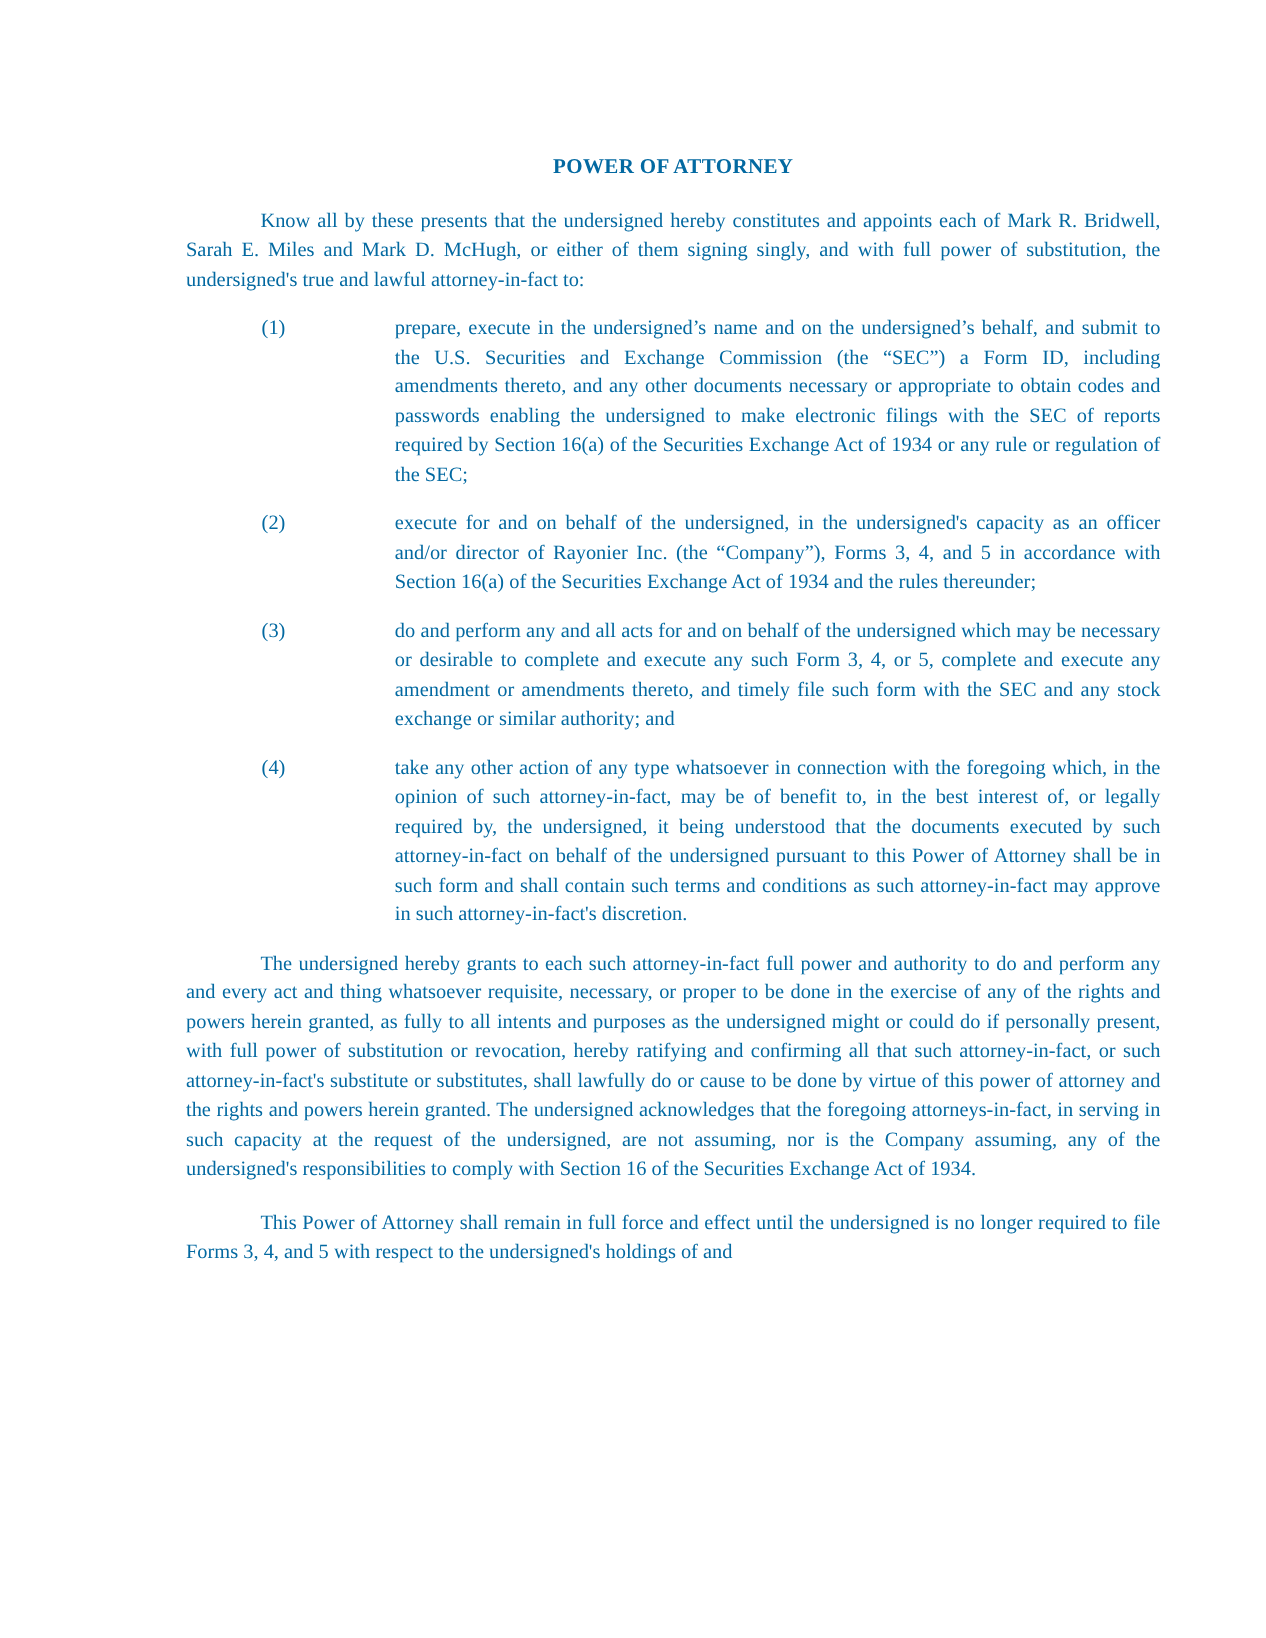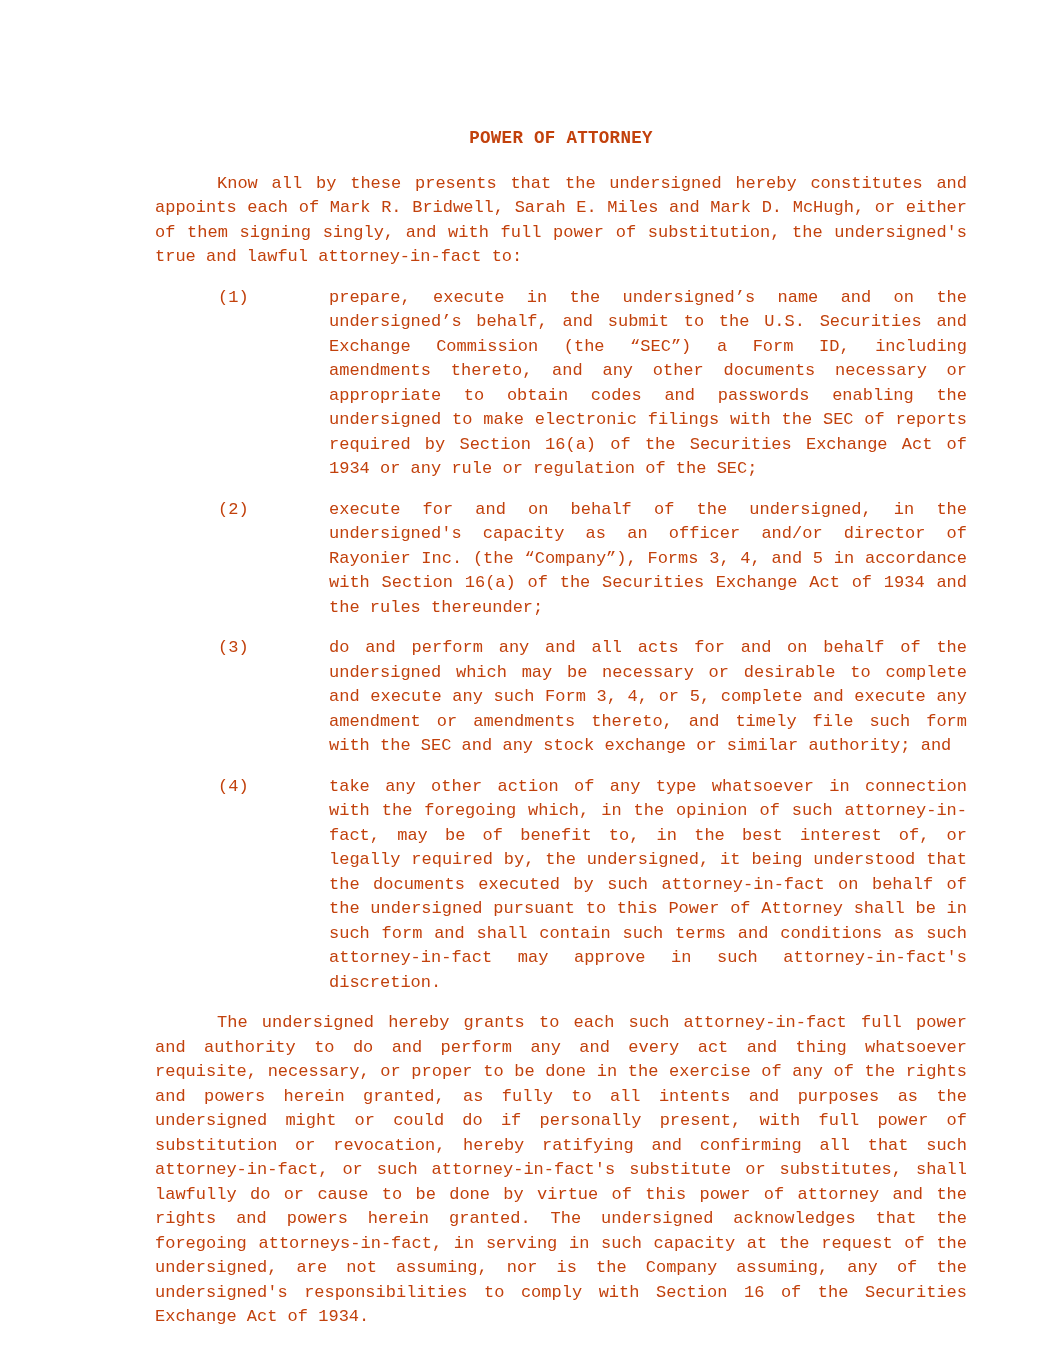--- a/index.html
+++ b/index.html
@@ -7,24 +7,24 @@
     padding: 0;
     background: #ffffff;
   }
   .page {
     position: relative;
     width: 1055px;
     height: 1365px;
     background: #ffffff;
     box-sizing: border-box;
     padding: 126px 88px 0 155px;
-    font-family: Liberation Mono, monospace;
+    font-family: Liberation Serif, serif;
     font-size: 17px;
     line-height: 24.5px;
-    color: #c2410c;
+    color: #0369a1;
   }
   .doc-title {
     margin: 0 0 21px 0;
     font-size: 17.5px;
     font-weight: bold;
     text-align: center;
     letter-spacing: 0.3px;
   }
   .para {
     margin: 0 0 16px 0;
@@ -80,14 +80,15 @@
 
     <div class="list-item">
       <span class="item-number">(4)</span>
       <span class="item-text">take any other action of any type whatsoever in connection with the foregoing which, in the opinion of such attorney-in-fact, may be of benefit to, in the best interest of, or legally required by, the undersigned, it being understood that the documents executed by such attorney-in-fact on behalf of the undersigned pursuant to this Power of Attorney shall be in such form and shall contain such terms and conditions as such attorney-in-fact may approve in such attorney-in-fact's discretion.</span>
     </div>
 
   </div>
 
   <p class="para">The undersigned hereby grants to each such attorney-in-fact full power and authority to do and perform any and every act and thing whatsoever requisite, necessary, or proper to be done in the exercise of any of the rights and powers herein granted, as fully to all intents and purposes as the undersigned might or could do if personally present, with full power of substitution or revocation, hereby ratifying and confirming all that such attorney-in-fact, or such attorney-in-fact's substitute or substitutes, shall lawfully do or cause to be done by virtue of this power of attorney and the rights and powers herein granted.  The undersigned acknowledges that the foregoing attorneys-in-fact, in serving in such capacity at the request of the undersigned, are not assuming, nor is the Company assuming, any of the undersigned's responsibilities to comply with Section 16 of the Securities Exchange Act of 1934.</p>
 
+  <p class="para closing-para">This Power of Attorney shall remain in full force and effect until the undersigned is no longer required to file Forms 3, 4, and 5 with respect to the undersigned's holdings of and</p>
 
 </div>
 
 </body></html>

